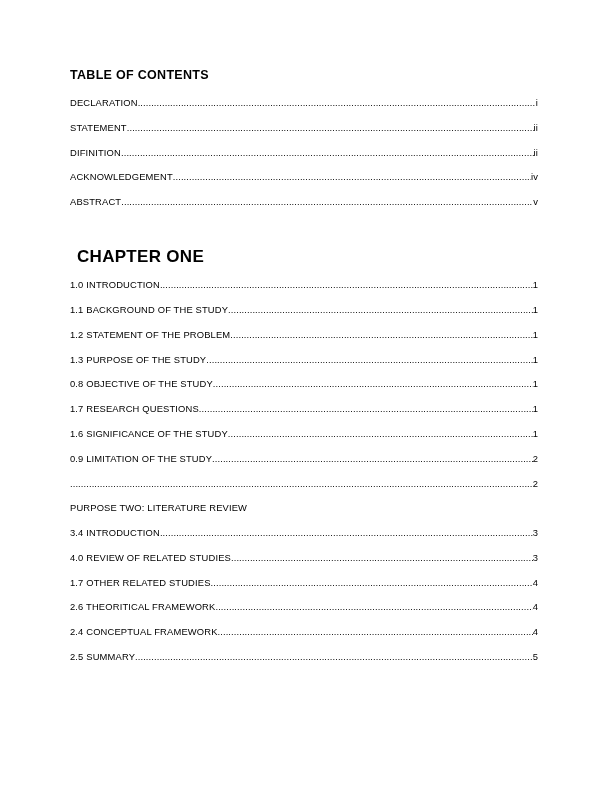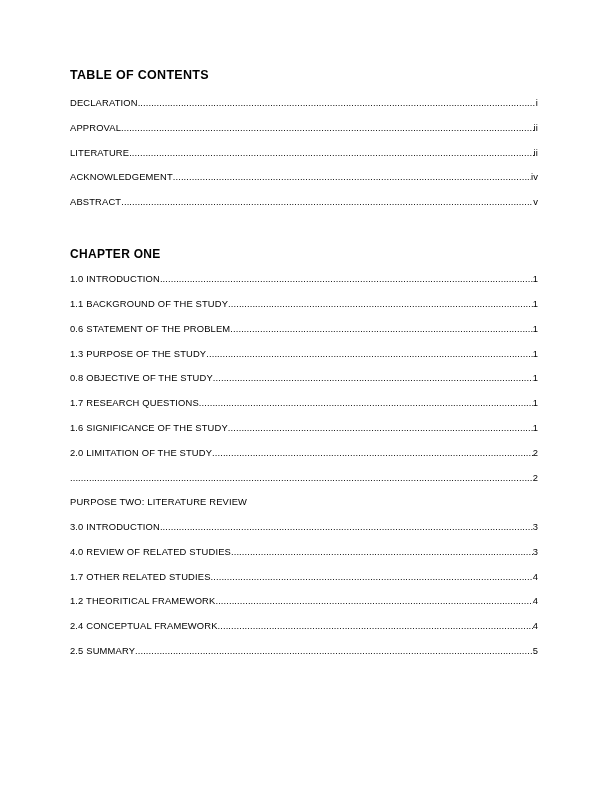--- a/index.html
+++ b/index.html
@@ -30,24 +30,24 @@
     width: 468px;
   }
   .doc-heading {
     font-size: 12.5px;
     font-weight: bold;
     letter-spacing: 0.3px;
     margin: 0 0 14px 0;
     line-height: 1.2;
   }
   .section-heading {
-    font-size: 12px;
+    font-size: 17px;
     font-weight: bold;
     letter-spacing: 0.3px;
-    margin: 0 0 12px 0;
+    margin: 0 0 12px 7px;
     line-height: 1.2;
   }
   .spacer-block {
     height: 26px;
   }
   .toc-entry {
     display: flex;
     align-items: flex-start;
     font-size: 9.4px;
     line-height: 1.2;
@@ -84,26 +84,26 @@
 
     <h1 class="doc-heading">TABLE OF CONTENTS</h1>
 
     <div id="front-matter-list">
         <div class="toc-entry">
           <span class="title">DECLARATION</span>
           <span class="leader">........................................................................................................................................................................................................</span>
           <span class="pageno">i</span>
         </div>
         <div class="toc-entry">
-          <span class="title">APPROVAL</span>
+          <span class="title">STATEMENT</span>
           <span class="leader">........................................................................................................................................................................................................</span>
           <span class="pageno">ii</span>
         </div>
         <div class="toc-entry">
-          <span class="title">LITERATURE</span>
+          <span class="title">DIFINITION</span>
           <span class="leader">........................................................................................................................................................................................................</span>
           <span class="pageno">ii</span>
         </div>
         <div class="toc-entry">
           <span class="title">ACKNOWLEDGEMENT</span>
           <span class="leader">........................................................................................................................................................................................................</span>
           <span class="pageno">iv</span>
         </div>
         <div class="toc-entry">
           <span class="title">ABSTRACT</span>
@@ -121,21 +121,21 @@
           <span class="title">1.0 INTRODUCTION</span>
           <span class="leader">........................................................................................................................................................................................................</span>
           <span class="pageno">1</span>
         </div>
         <div class="toc-entry">
           <span class="title">1.1 BACKGROUND OF THE STUDY</span>
           <span class="leader">........................................................................................................................................................................................................</span>
           <span class="pageno">1</span>
         </div>
         <div class="toc-entry">
-          <span class="title">0.6 STATEMENT OF THE PROBLEM</span>
+          <span class="title">1.2 STATEMENT OF THE PROBLEM</span>
           <span class="leader">........................................................................................................................................................................................................</span>
           <span class="pageno">1</span>
         </div>
         <div class="toc-entry">
           <span class="title">1.3 PURPOSE OF THE STUDY</span>
           <span class="leader">........................................................................................................................................................................................................</span>
           <span class="pageno">1</span>
         </div>
         <div class="toc-entry">
           <span class="title">0.8 OBJECTIVE OF THE STUDY</span>
@@ -146,49 +146,49 @@
           <span class="title">1.7 RESEARCH QUESTIONS</span>
           <span class="leader">........................................................................................................................................................................................................</span>
           <span class="pageno">1</span>
         </div>
         <div class="toc-entry">
           <span class="title">1.6 SIGNIFICANCE OF THE STUDY</span>
           <span class="leader">........................................................................................................................................................................................................</span>
           <span class="pageno">1</span>
         </div>
         <div class="toc-entry">
-          <span class="title">2.0 LIMITATION OF THE STUDY</span>
+          <span class="title">0.9 LIMITATION OF THE STUDY</span>
           <span class="leader">........................................................................................................................................................................................................</span>
           <span class="pageno">2</span>
         </div>
         <div class="toc-entry">
           <span class="leader">........................................................................................................................................................................................................</span>
           <span class="pageno">2</span>
         </div>
         <div class="toc-entry no-leader">
           <span class="title">PURPOSE TWO: LITERATURE REVIEW</span>
           <span class="leader">........................................................................................................................................................................................................</span>
         </div>
         <div class="toc-entry">
-          <span class="title">3.0 INTRODUCTION</span>
+          <span class="title">3.4 INTRODUCTION</span>
           <span class="leader">........................................................................................................................................................................................................</span>
           <span class="pageno">3</span>
         </div>
         <div class="toc-entry">
           <span class="title">4.0 REVIEW OF RELATED STUDIES</span>
           <span class="leader">........................................................................................................................................................................................................</span>
           <span class="pageno">3</span>
         </div>
         <div class="toc-entry">
           <span class="title">1.7 OTHER RELATED STUDIES</span>
           <span class="leader">........................................................................................................................................................................................................</span>
           <span class="pageno">4</span>
         </div>
         <div class="toc-entry">
-          <span class="title">1.2 THEORITICAL FRAMEWORK</span>
+          <span class="title">2.6 THEORITICAL FRAMEWORK</span>
           <span class="leader">........................................................................................................................................................................................................</span>
           <span class="pageno">4</span>
         </div>
         <div class="toc-entry">
           <span class="title">2.4 CONCEPTUAL FRAMEWORK</span>
           <span class="leader">........................................................................................................................................................................................................</span>
           <span class="pageno">4</span>
         </div>
         <div class="toc-entry">
           <span class="title">2.5 SUMMARY</span>

